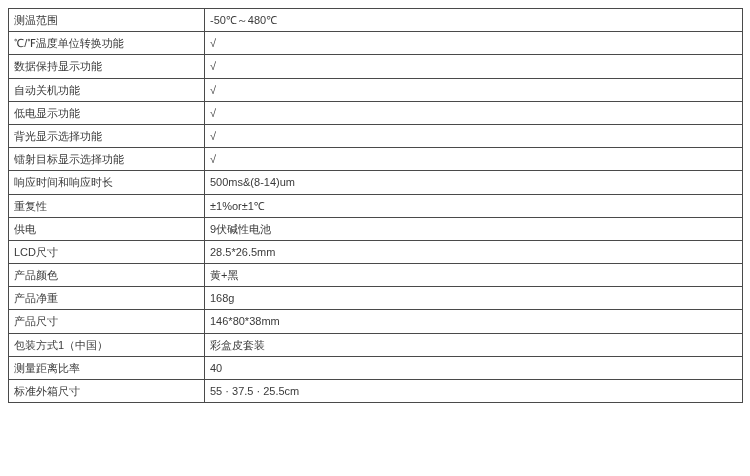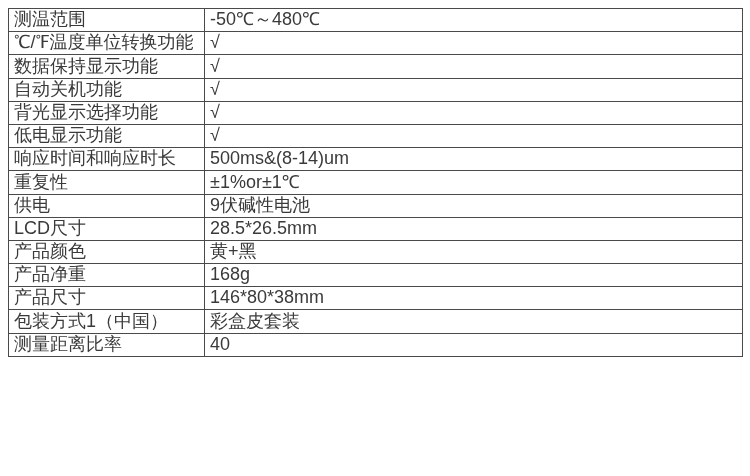--- a/index.html
+++ b/index.html
@@ -21,21 +21,21 @@
     position: absolute;
     left: 8px;
     top: 8px;
     width: 735px;
     border-collapse: collapse;
     table-layout: fixed;
   }
   table.spec-table td {
     border: 1px solid #4a4a4a;
     height: 22.2px;
-    font-size: 18px;
+    font-size: 11px;
     line-height: 1.1;
     color: #3a3a3a;
     padding: 0 4px 0 5px;
     vertical-align: middle;
     white-space: nowrap;
     overflow: hidden;
     background: #ffffff;
   }
   td.label-cell { width: 186px; }
   td.value-cell { }
@@ -56,25 +56,29 @@
   </tr>
         <tr>
     <td class="label-cell">数据保持显示功能</td>
     <td class="value-cell">√</td>
   </tr>
         <tr>
     <td class="label-cell">自动关机功能</td>
     <td class="value-cell">√</td>
   </tr>
         <tr>
+    <td class="label-cell">低电显示功能</td>
+    <td class="value-cell">√</td>
+  </tr>
+        <tr>
     <td class="label-cell">背光显示选择功能</td>
     <td class="value-cell">√</td>
   </tr>
         <tr>
-    <td class="label-cell">低电显示功能</td>
+    <td class="label-cell">镭射目标显示选择功能</td>
     <td class="value-cell">√</td>
   </tr>
         <tr>
     <td class="label-cell">响应时间和响应时长</td>
     <td class="value-cell">500ms&amp;(8-14)um</td>
   </tr>
         <tr>
     <td class="label-cell">重复性</td>
     <td class="value-cell">±1%or±1℃</td>
   </tr>
@@ -99,15 +103,19 @@
     <td class="value-cell">146*80*38mm</td>
   </tr>
         <tr>
     <td class="label-cell">包装方式1（中国）</td>
     <td class="value-cell">彩盒皮套装</td>
   </tr>
         <tr>
     <td class="label-cell">测量距离比率</td>
     <td class="value-cell">40</td>
   </tr>
+        <tr>
+    <td class="label-cell">标准外箱尺寸</td>
+    <td class="value-cell">55 · 37.5 · 25.5cm</td>
+  </tr>
       </tbody>
   </table>
 </div>
 
 </body></html>

